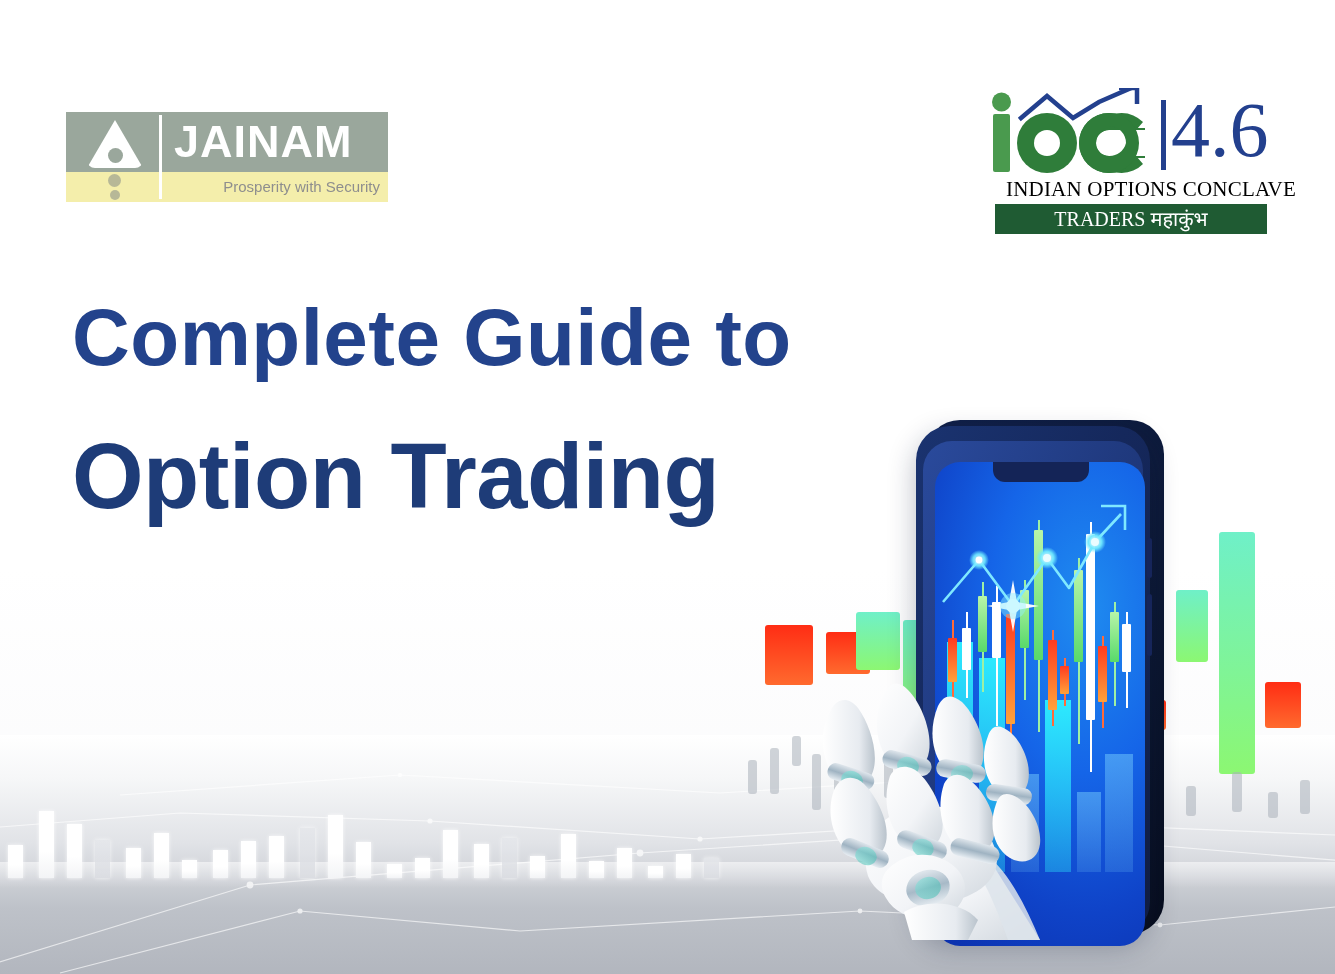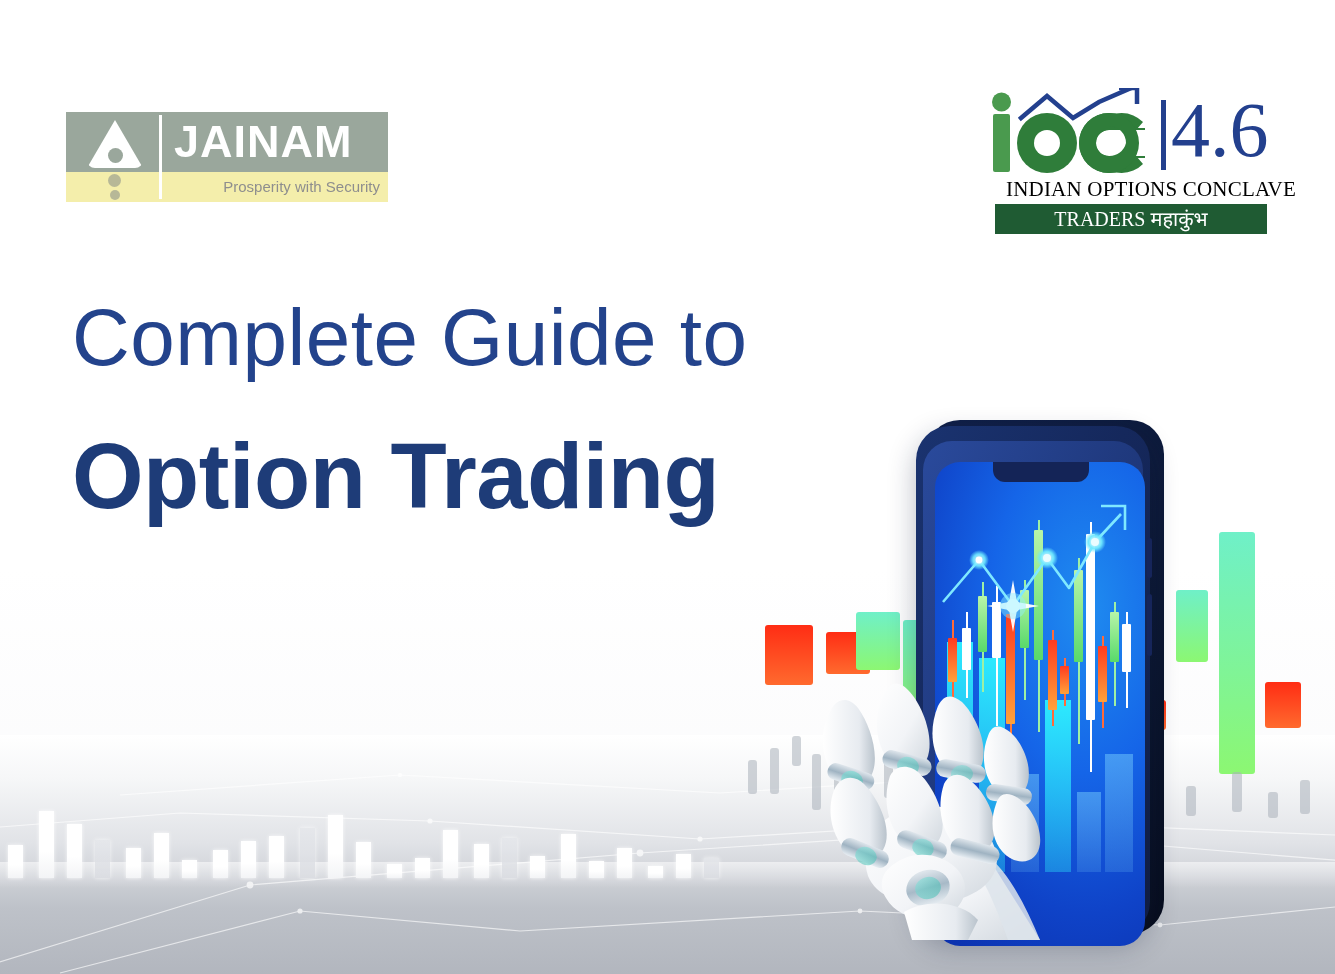--- a/index.html
+++ b/index.html
@@ -49,21 +49,21 @@
   .ioc-six{position:absolute;left:186px;top:0px;width:104px;height:88px;color:#23408e;
     font-family:"Liberation Serif",serif;font-size:78px;line-height:88px;font-weight:400;}
   .ioc-sub{position:absolute;left:0;top:90px;width:292px;height:26px;color:#000000;
     font-family:"Liberation Serif",serif;font-size:21px;line-height:26px;text-align:center;letter-spacing:.2px;margin-left:20px;}
   .ioc-band{position:absolute;left:10px;top:118px;width:272px;height:30px;background:#1f5b33;}
   .ioc-band span{display:block;color:#ffffff;font-family:"Liberation Serif",serif;
     font-size:20px;line-height:30px;text-align:center;}
 
   
   .h-line1{position:absolute;left:72px;top:296px;color:#23438c;
-    font-family:"Liberation Sans",sans-serif;font-weight:400;font-size:80px;line-height:84px;letter-spacing:.5px;}
+    font-family:"Liberation Sans",sans-serif;font-weight:700;font-size:80px;line-height:84px;letter-spacing:.5px;}
   .h-line2{position:absolute;left:72px;top:398px;color:#1e3c78;
     font-family:"Liberation Sans",sans-serif;font-weight:700;font-size:92px;line-height:100px;letter-spacing:-.5px;margin-top:28px;}
   .h-line3{position:absolute;left:72px;top:512px;color:#1e3c78;
     font-family:"Liberation Sans",sans-serif;font-weight:700;font-size:92px;line-height:100px;letter-spacing:-.5px;}
 
   
   .fbar{position:absolute;border-radius:3px;}
 
   
   .phone{position:absolute;left:916px;top:418px;width:248px;height:518px;}

